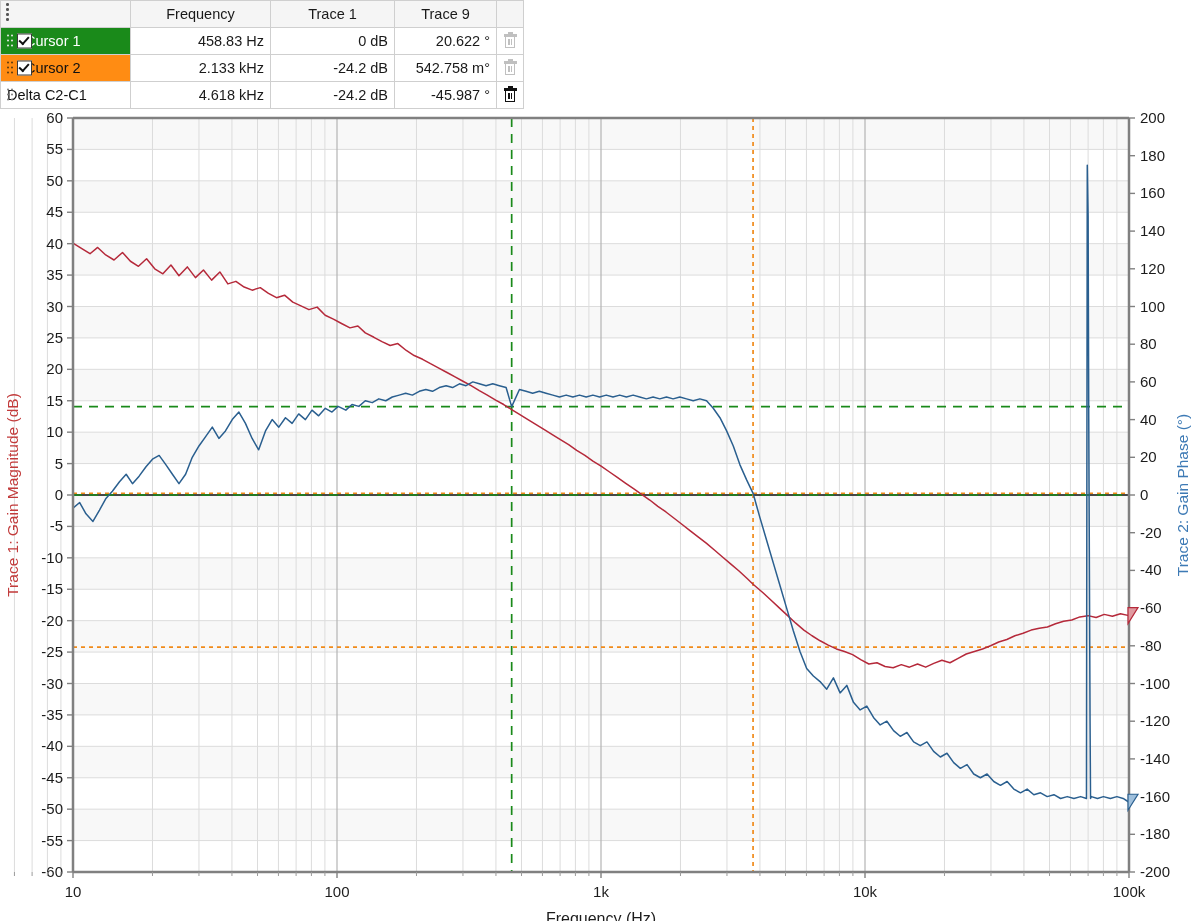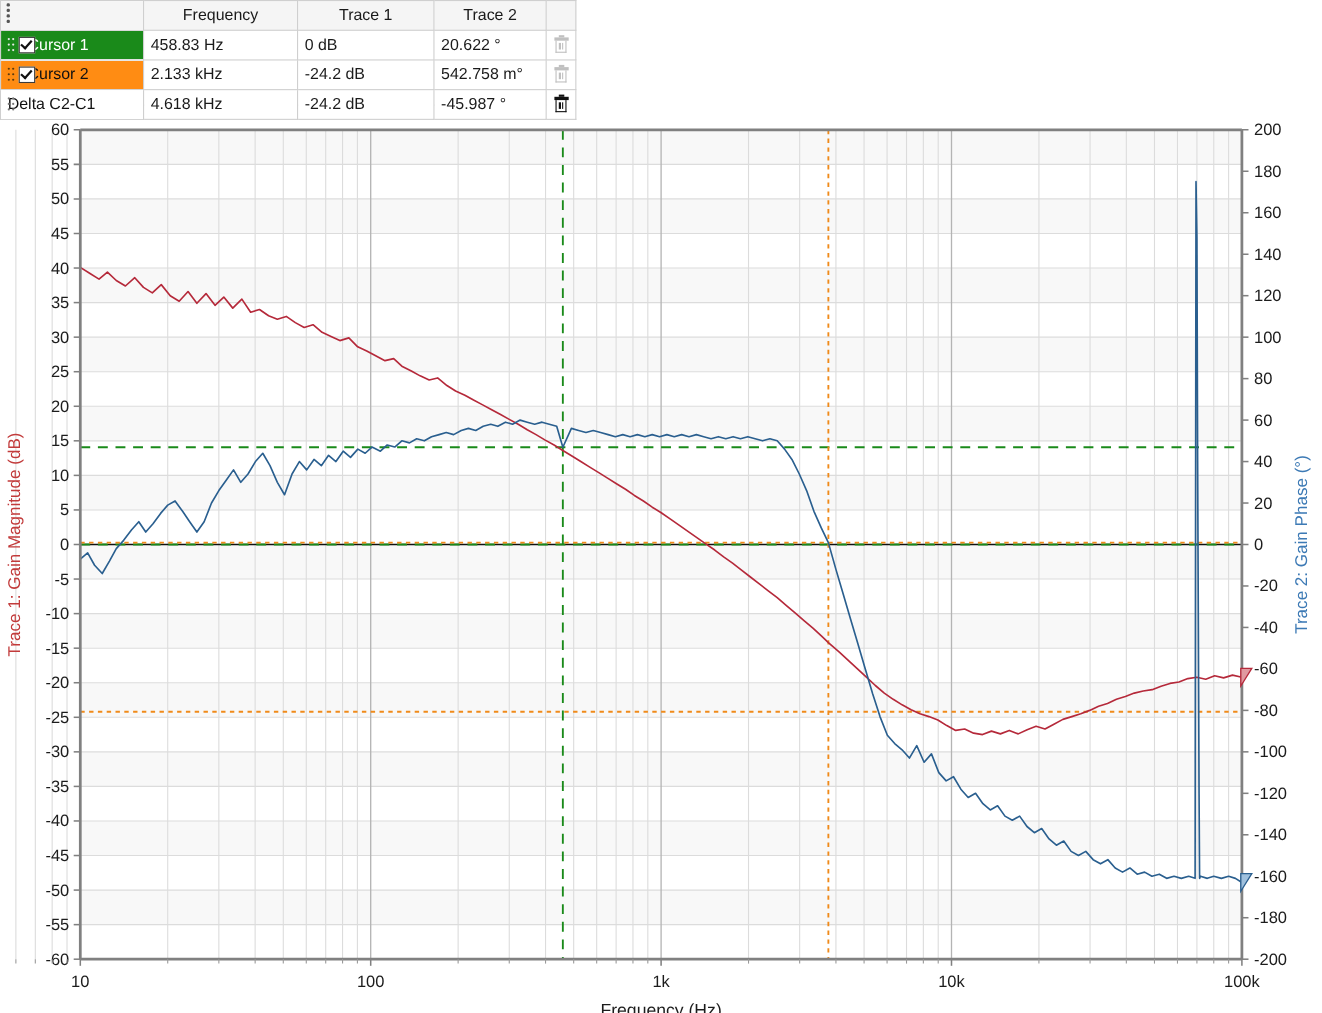--- a/index.html
+++ b/index.html
@@ -9,21 +9,21 @@
   
   #cursor-panel{position:absolute;left:0;top:0;width:523px;height:95px;
                 background:#fff;border-bottom:1px solid #c8c8c8;}
   table.cursor-table{border-collapse:collapse;width:523px;table-layout:fixed;}
   table.cursor-table th,table.cursor-table td{
       border:1px solid #cfcfcf;height:24px;padding:1px 6px;font-size:14.5px;
       color:#1a1a1a;font-weight:400;background:#fff;}
   table.cursor-table th{background:#f5f5f5;text-align:center;font-weight:400;}
   col.c-name{width:130px}col.c-freq{width:140px}col.c-t1{width:124px}
   col.c-t2{width:102px}col.c-del{width:27px}
-  .num{padding-right:7px;margin-left:32px;}
+  .num{text-align:right;padding-right:7px;margin-left:32px;}
   .rowname{position:relative;padding-left:26px;text-align:left;}
   .row-c1 .rowname{background:#1a8a1a;color:#ffffff;}
   .row-c2 .rowname{background:#ff8c13;color:#111;}
   .row-d .rowname{background:#fff;color:#111;}
   .grip{position:absolute;left:6px;top:50%;transform:translateY(-50%);
         width:7px;height:13px;display:grid;grid-template-columns:3px 3px;
         grid-template-rows:repeat(3,3px);gap:2px 1px;}
   .grip i{width:2px;height:2px;background:#7a7a7a;border-radius:50%;display:block;}
   .row-c1 .grip i{background:#eaeaea;}
   .row-c2 .grip i{background:#5a3a10;}
@@ -73,21 +73,21 @@
           <span class="hdr-grip">
               <i></i>
               <i></i>
               <i></i>
               <i></i>
             </span>
           <span></span>
         </th>
         <th><span>Frequency</span></th>
         <th><span>Trace 1</span></th>
-        <th><span>Trace 2</span></th>
+        <th><span>Trace 9</span></th>
         <th></th>
       </tr>
     </thead>
     <tbody>
       <tr class="row-c1">
         <td class="rowname">
           <span class="grip">
               <i></i>
               <i></i>
               <i></i>

